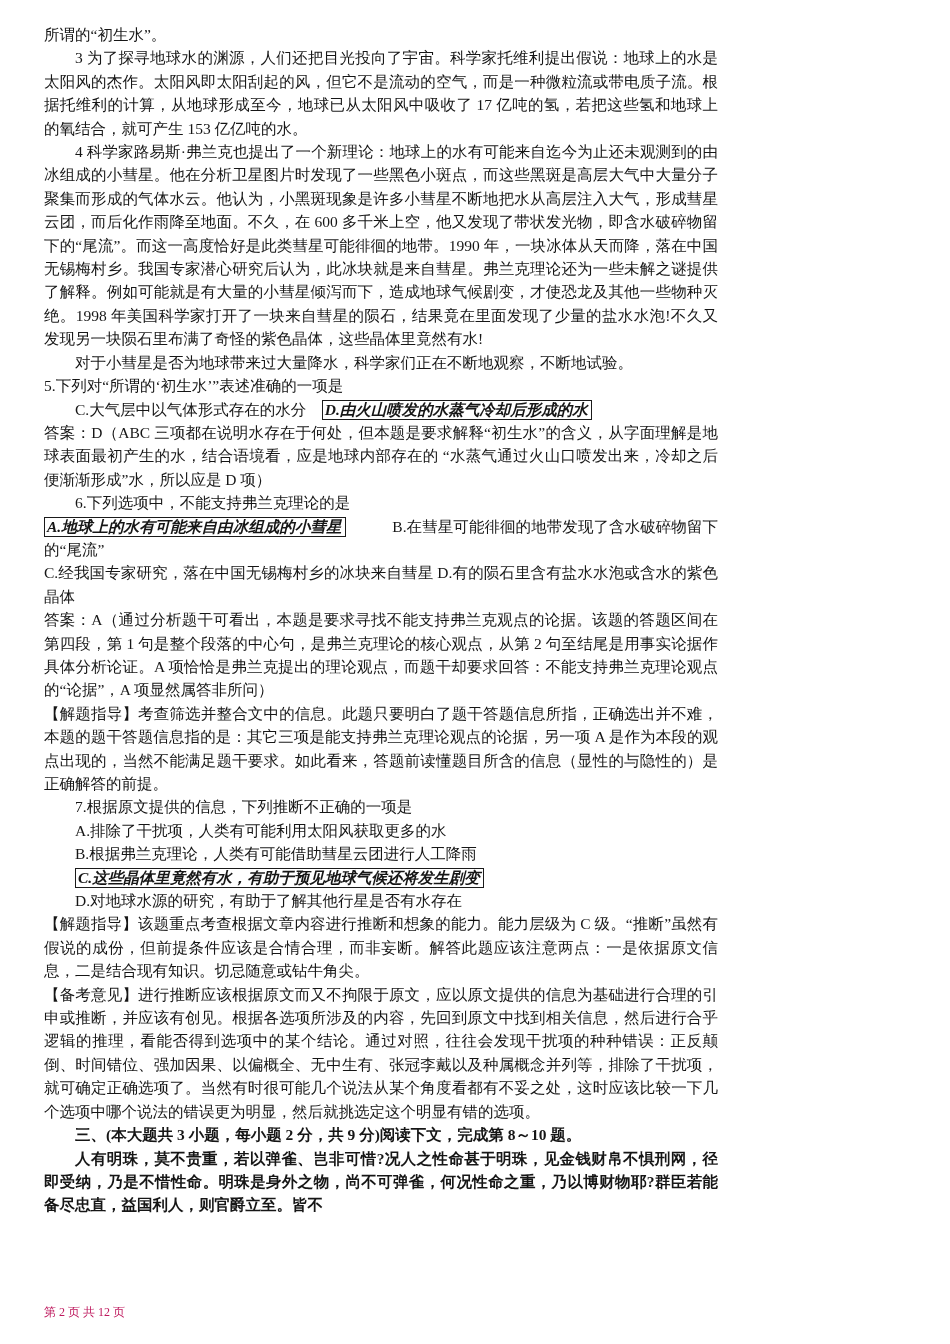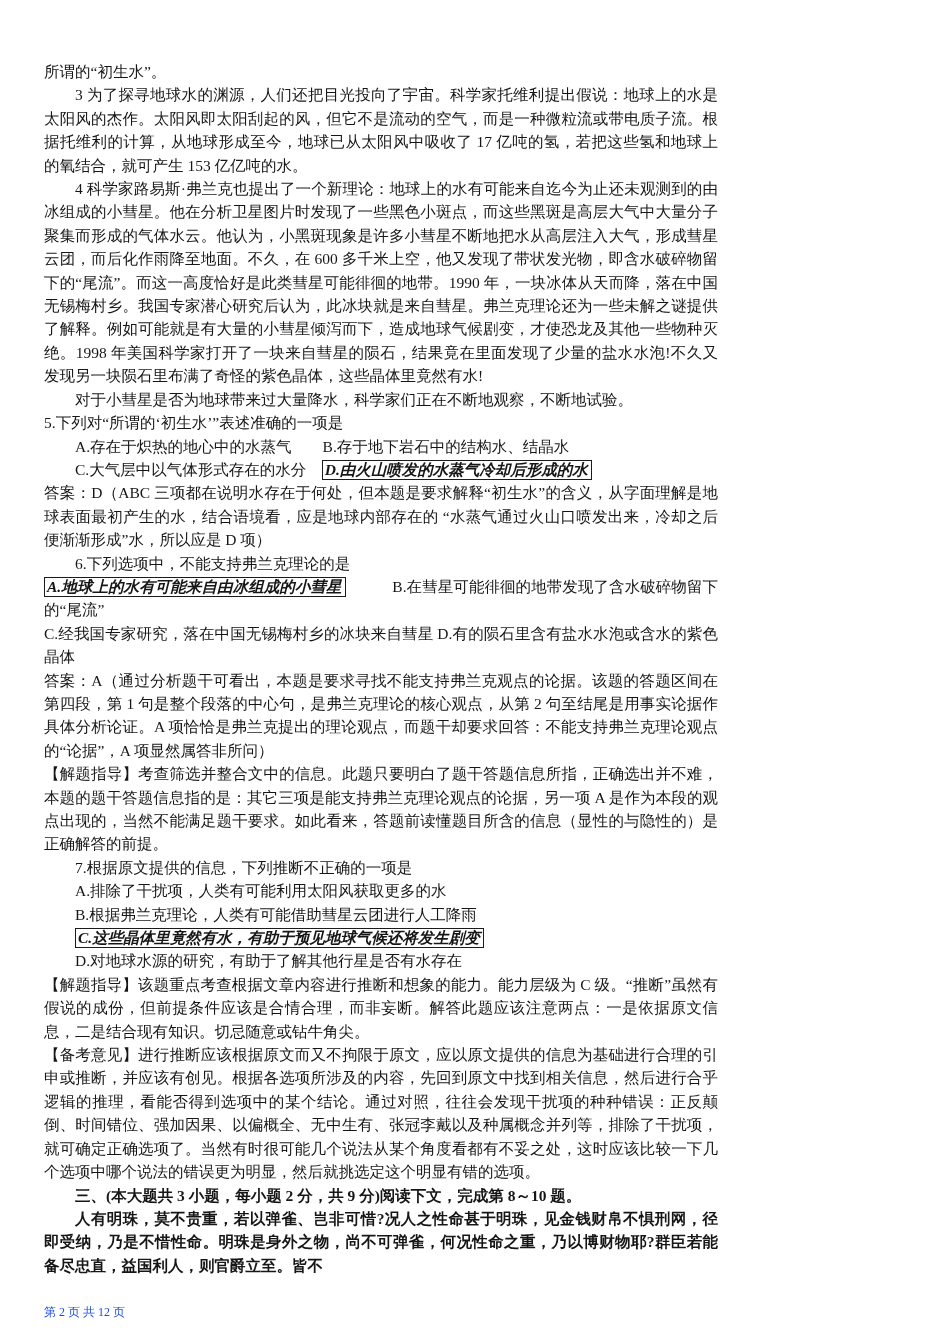--- a/index.html
+++ b/index.html
@@ -6,21 +6,21 @@
     margin: 0;
     padding: 0;
     background: #ffffff;
   }
   .page {
     position: relative;
     width: 760px;
     height: 1344px;
     box-sizing: border-box;
     background: #ffffff;
-    padding: 60px 42px 60px 44px;
+    padding: 23px 42px 60px 44px;
     font-family: "Liberation Serif", "DejaVu Serif", serif;
     color: #161616;
     font-size: 15.5px;
     line-height: 23.4px;
     overflow: hidden;
   }
   .doc-body p {
     margin: 0;
     text-align: justify;
   }
@@ -35,34 +35,33 @@
     font-weight: bold;
     border: 1.6px solid #1a1a1a;
     padding: 0px 3px 1px 2px;
     font-style: italic;
   }
   .page-footer {
     position: absolute;
     left: 44px;
     bottom: 20px;
     font-size: 12px;
-    color: #1d4ed8;
+    color: #be185d;
   }
 </style>
 </head>
 <body>
 
 <div class="page">
   <div class="doc-body">
       <p class=""><span class="seg-n">所谓的“初生水”。</span></p>
       <p class="indent"><span class="seg-n">3 为了探寻地球水的渊源，人们还把目光投向了宇宙。科学家托维利提出假说：地球上的水是太阳风的杰作。太阳风即太阳刮起的风，但它不是流动的空气，而是一种微粒流或带电质子流。根据托维利的计算，从地球形成至今，地球已从太阳风中吸收了 17 亿吨的氢，若把这些氢和地球上的氧结合，就可产生 153 亿亿吨的水。</span></p>
       <p class="indent"><span class="seg-n">4 科学家路易斯·弗兰克也提出了一个新理论：</span><span class="seg-u">地球上的水有可能来自迄今为止还未观测到的由冰组成的小彗星。</span><span class="seg-n">他在分析卫星图片时发现了一些黑色小斑点，而这些黑斑是高层大气中大量分子聚集而形成的气体水云。他认为，小黑斑现象是许多小彗星不断地把水从高层注入大气，形成彗星云团，而后化作雨降至地面。不久，在 600 多千米上空，</span><span class="seg-u">他又发现了带状发光物，即含水破碎物留下的“尾流”。而这一高度恰好是此类彗星可能徘徊的地带</span><span class="seg-n">。1990 年，一块</span><span class="seg-u">冰体从天而降，落在中国无锡梅村乡。我国专家潜心研究后认为，此冰块就是来自彗星。</span><span class="seg-n">弗兰克理论还为一些未解之谜提供了解释。例如可能就是有大量的小彗星倾泻而下，造成地球气候剧变，才使恐龙及其他一些物种灭绝。1998 年美国科学家打开了一块来自彗星的陨石，结果竟在里面</span><span class="seg-u">发现了少量的盐水水泡!不久又发现另一块陨石里布满了奇怪的紫色晶体，这些晶体里竟然有水!</span></p>
       <p class="indent"><span class="seg-n">对于小彗星是否为地球带来过大量降水，科学家们正在不断地观察，不断地试验。</span></p>
       <p class=""><span class="seg-n">5.下列对“所谓的‘初生水’”表述准确的一项是</span></p>
-      <p class="indent"><span class="seg-n">A.存在于炽热的地心中的水蒸气　　B.存于地下岩石中的结构水、结晶水</span></p>
       <p class="indent"><span class="seg-n">C.大气层中以气体形式存在的水分　</span><span class="seg-box">D.由火山喷发的水蒸气冷却后形成的水</span></p>
       <p class=""><span class="seg-n">答案：D（ABC 三项都在说明水存在于何处，但本题是要求解释“初生水”的含义，从字面理解是地球表面最初产生的水，结合语境看，应是地球内部存在的 “水蒸气通过火山口喷发出来，冷却之后便渐渐形成”水，所以应是 D 项）</span></p>
       <p class="indent"><span class="seg-n">6.下列选项中，不能支持弗兰克理论的是</span></p>
       <p class=""><span class="seg-box">A.地球上的水有可能来自由冰组成的小彗星</span><span class="seg-n">　　　B.在彗星可能徘徊的地带发现了含水破碎物留下的“尾流”</span></p>
       <p class=""><span class="seg-n">C.经我国专家研究，落在中国无锡梅村乡的冰块来自彗星 D.有的陨石里含有盐水水泡或含水的紫色晶体</span></p>
       <p class=""><span class="seg-n">答案：A（通过分析题干可看出，本题是</span><span class="seg-u">要求寻找不能支持弗兰克观点的论据</span><span class="seg-n">。该题的答题区间在第四段，第 1 句是整个段落的中心句，是弗兰克理论的核心观点，从第 2 句至结尾是用事实论据作具体分析论证。A 项恰恰是弗兰克提出的理论观点，而题干却要求回答：不能支持弗兰克理论观点的“论据”，A 项显然属答非所问）</span></p>
       <p class=""><span class="seg-n">【解题指导】考查筛选并整合文中的信息。此题只要明白了题干答题信息所指，正确选出并不难，本题的题干答题信息指的是：其它三项是能支持弗兰克理论观点的论据，另一项 A 是作为本段的观点出现的，当然不能满足题干要求。如此看来，答题前读懂题目所含的信息（显性的与隐性的）是正确解答的前提。</span></p>
       <p class="indent"><span class="seg-n">7.根据原文提供的信息，下列推断不正确的一项是</span></p>
       <p class="indent"><span class="seg-n">A.排除了干扰项，人类有可能利用太阳风获取更多的水</span></p>
       <p class="indent"><span class="seg-n">B.根据弗兰克理论，人类有可能借助彗星云团进行人工降雨</span></p>

